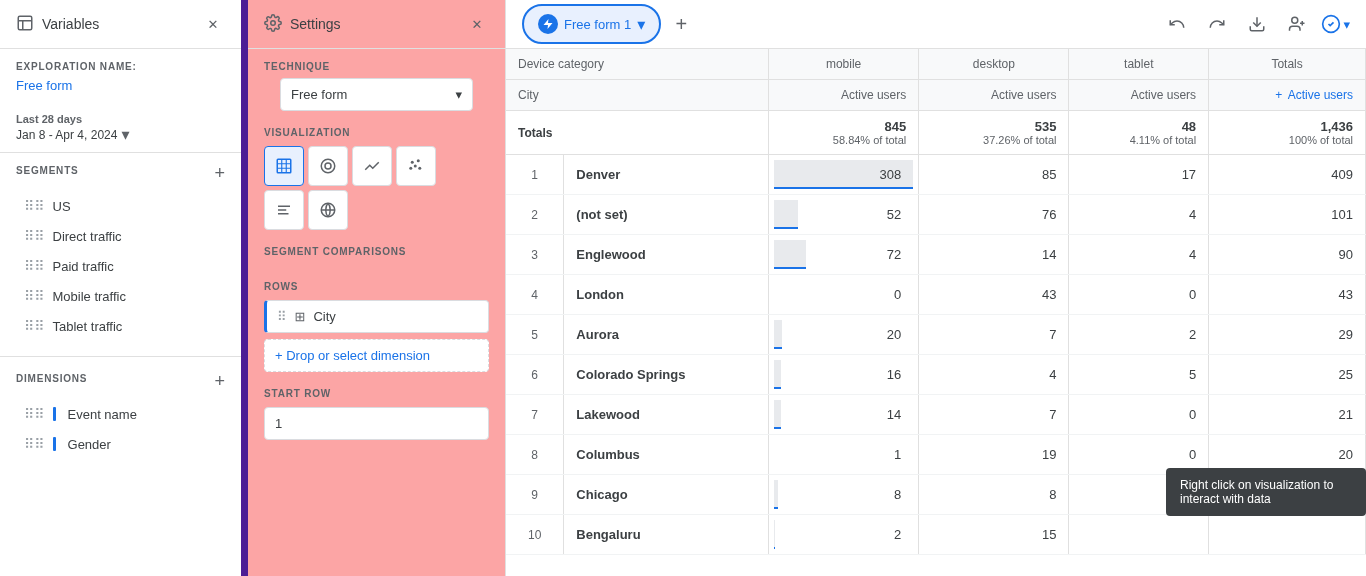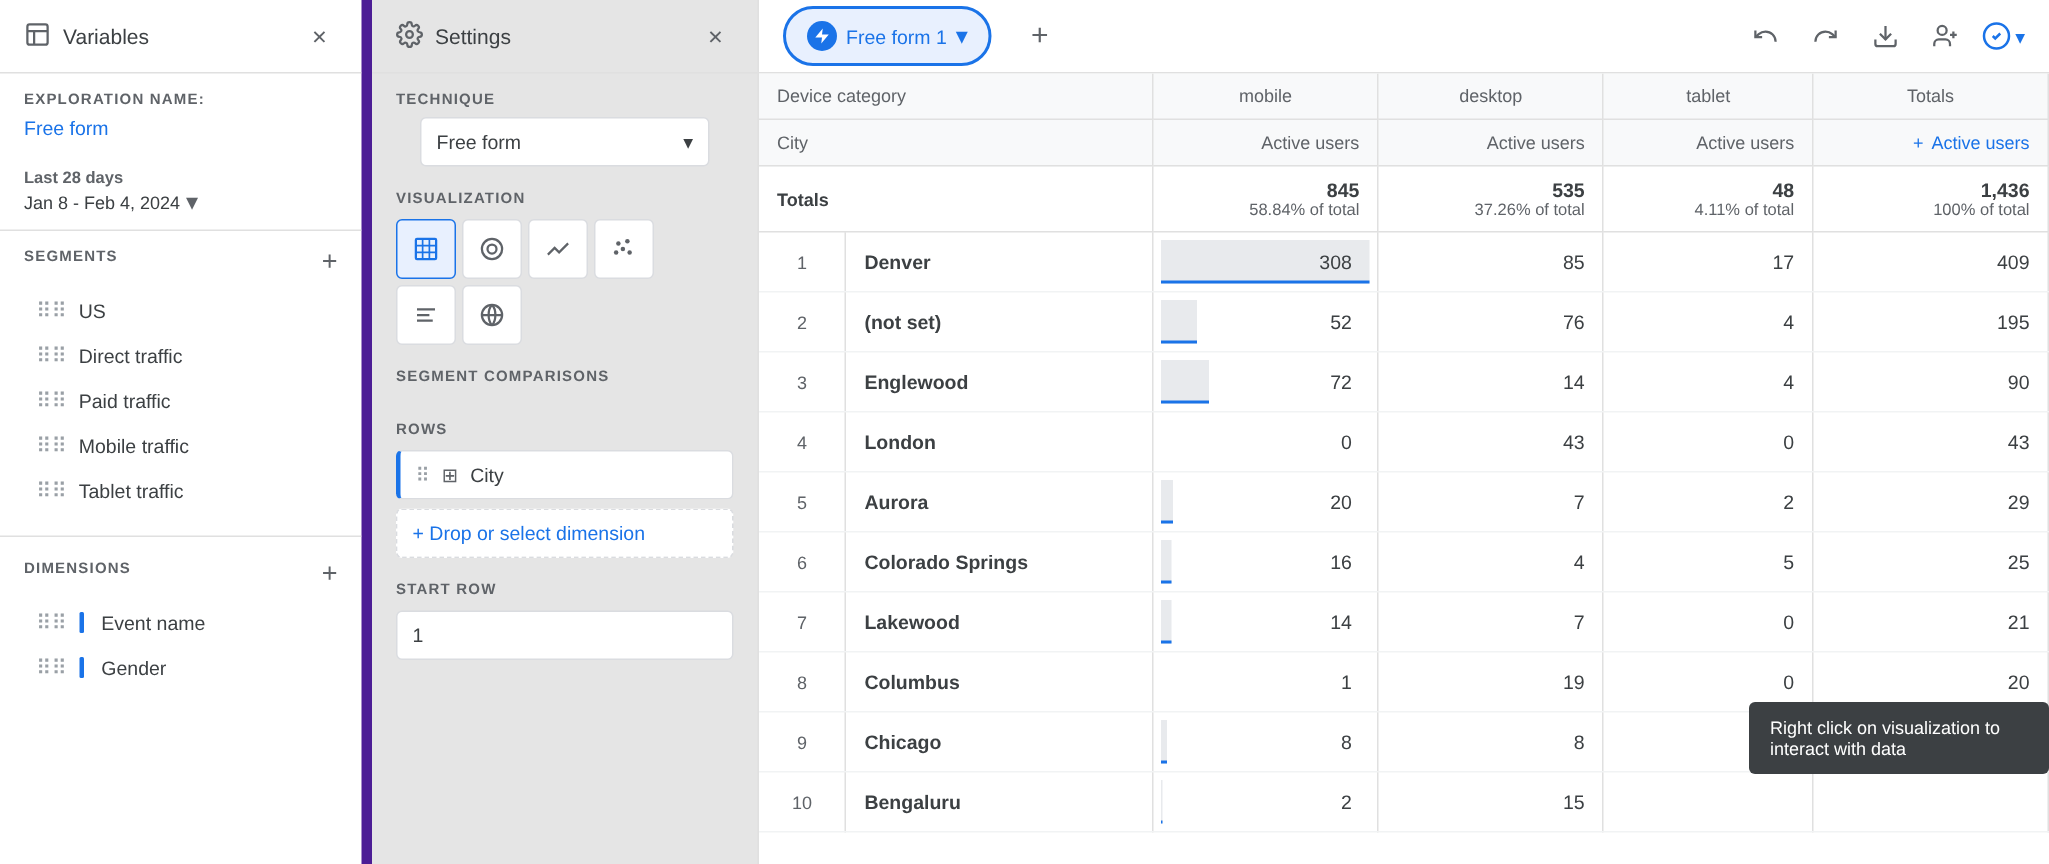--- a/index.html
+++ b/index.html
@@ -109,21 +109,21 @@
 
     .divider { height: 1px; background: #e0e0e0; margin: 4px 0; }
 
     
     .settings-panel {
       width: 258px;
       min-width: 258px;
       border-right: 1px solid #e0e0e0;
       display: flex;
       flex-direction: column;
-      background: #e5e5e5;
+      background: #fca5a5;
       overflow-y: auto;
     }
 
     .technique-select {
       display: flex;
       align-items: center;
       justify-content: space-between;
       border: 1px solid #dadce0;
       border-radius: 4px;
       padding: 8px 10px;
@@ -237,21 +237,21 @@
       display: flex;
       align-items: center;
       justify-content: space-between;
       padding: 4px 16px;
       border-bottom: 1px solid #e0e0e0;
       min-height: 48px;
     }
     .tabs-area {
       display: flex;
       align-items: center;
-      gap: 16px;
+      gap: 4px;
     }
     .tab-item {
       display: flex;
       align-items: center;
       gap: 6px;
       padding: 8px 14px;
       border-radius: 20px;
       background: #e8f0fe;
       cursor: pointer;
       font-size: 13px;
@@ -459,21 +459,21 @@
   </div>
 
   <div class="panel-section">
     <div class="section-label">EXPLORATION NAME:</div>
     <div class="exploration-name">Free form</div>
   </div>
 
   <div class="date-section">
     <div class="date-label">Last 28 days</div>
     <div class="date-range">
-      <span>Jan 8 - Feb 4, 2024</span>
+      <span>Jan 8 - Apr 4, 2024</span>
       <span class="chevron">▾</span>
     </div>
   </div>
 
   <div class="segments-section">
     <div class="section-header-row">
       <div class="section-label">SEGMENTS</div>
       <div class="add-btn">+</div>
     </div>
     <div id="segments-list">
@@ -737,21 +737,21 @@
       <td>(not set)</td>
       <td class="bar-cell">
         <div class="bar-wrapper">
           <div class="bar-bg" style="width:17%"></div>
           <div class="bar-fg" style="width:17%"></div>
           <span class="bar-val">52</span>
         </div>
       </td>
       <td>76</td>
       <td>4</td>
-      <td>195</td>
+      <td>101</td>
     </tr>
           <tr class="data-row">
       <td>3</td>
       <td>Englewood</td>
       <td class="bar-cell">
         <div class="bar-wrapper">
           <div class="bar-bg" style="width:23%"></div>
           <div class="bar-fg" style="width:23%"></div>
           <span class="bar-val">72</span>
         </div>

